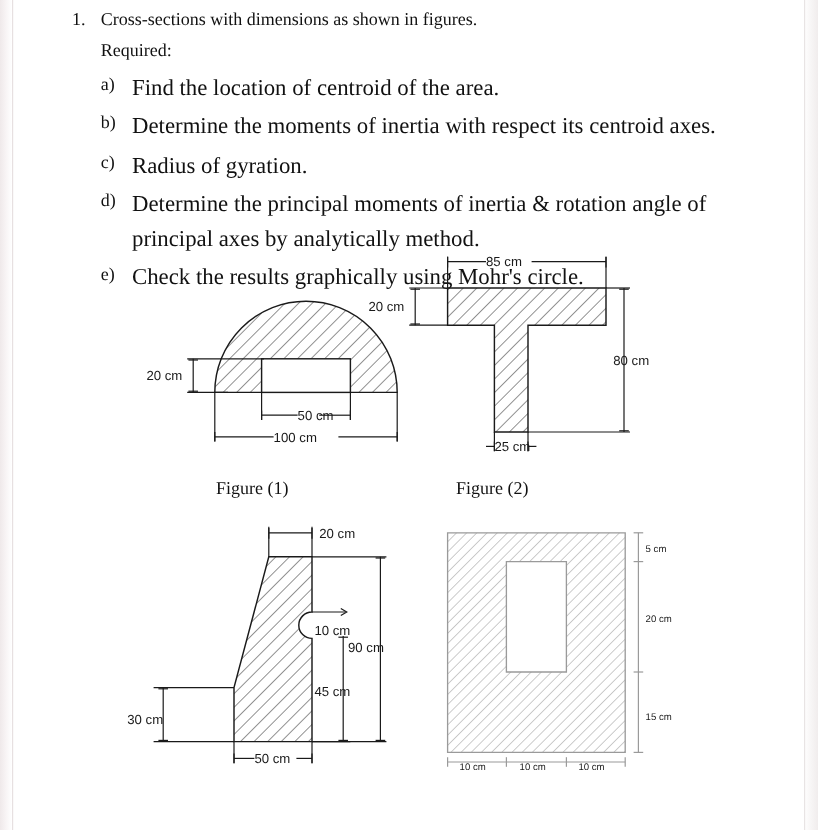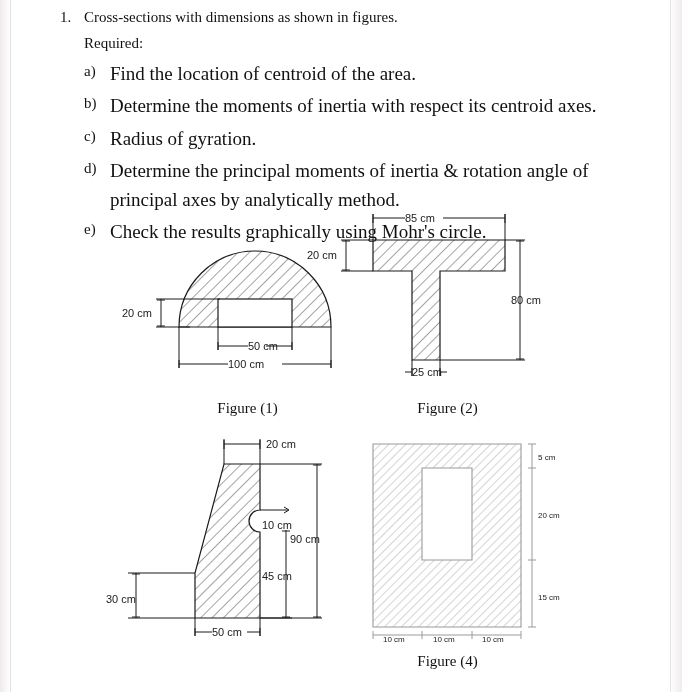--- a/index.html
+++ b/index.html
@@ -23,21 +23,21 @@
   .q-num{width:24px;flex:none;font-size:15px;line-height:1.55;}
   .q-txt{font-size:15px;line-height:1.55;}
   .req{margin-left:24px;font-size:15px;line-height:1.55;margin-top:3px;}
   .items{margin-left:24px;margin-top:4px;}
   .item{display:flex;align-items:flex-start;margin-bottom:4px;}
   .item-mark{width:26px;flex:none;font-size:15px;line-height:1.5;}
   .item-txt{font-size:19px;line-height:1.5;max-width:560px;}
 
   
   .fig{position:absolute;}
-  .cap{position:absolute;font-size:15px;color:#111;text-align:center;}
+  .cap{position:absolute;font-size:15px;color:#111;text-align:left;}
   svg{display:block;overflow:visible;}
   .dimtext{font-family:"Liberation Sans", sans-serif;fill:#1a1a1a;}
 </style>
 </head>
 <body>
 
 <div id="page">
   <div class="edge-left"></div>
   <div class="edge-left2"></div>
   <div class="edge-right"></div>
@@ -262,15 +262,14 @@
         <line x1="13" y1="201" x2="13" y2="209"></line>
         <line x1="62" y1="201" x2="62" y2="209"></line>
         <line x1="112" y1="201" x2="112" y2="209"></line>
         <line x1="161" y1="201" x2="161" y2="209"></line>
       </g>
       <text class="dimtext" x="23" y="212" font-size="8" fill="#6a6a6a">10 cm</text>
       <text class="dimtext" x="73" y="212" font-size="8" fill="#6a6a6a">10 cm</text>
       <text class="dimtext" x="122" y="212" font-size="8" fill="#6a6a6a">10 cm</text>
     </svg>
   </div>
-  <div class="cap" style="left:380px;top:653px;width:135px;">Figure (4)</div>
 
 </div>
 
 </body></html>

